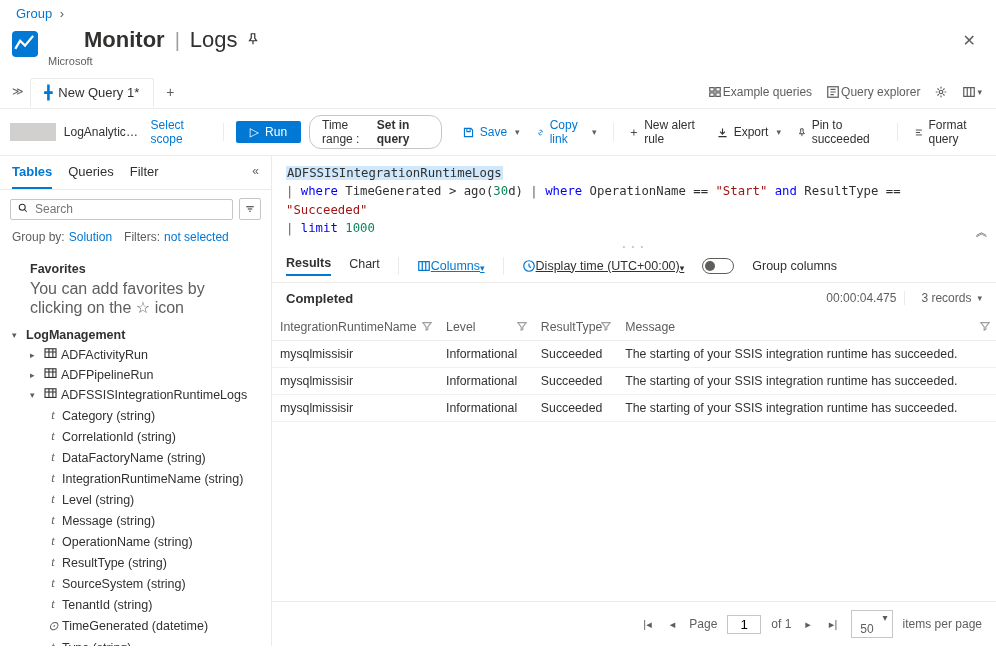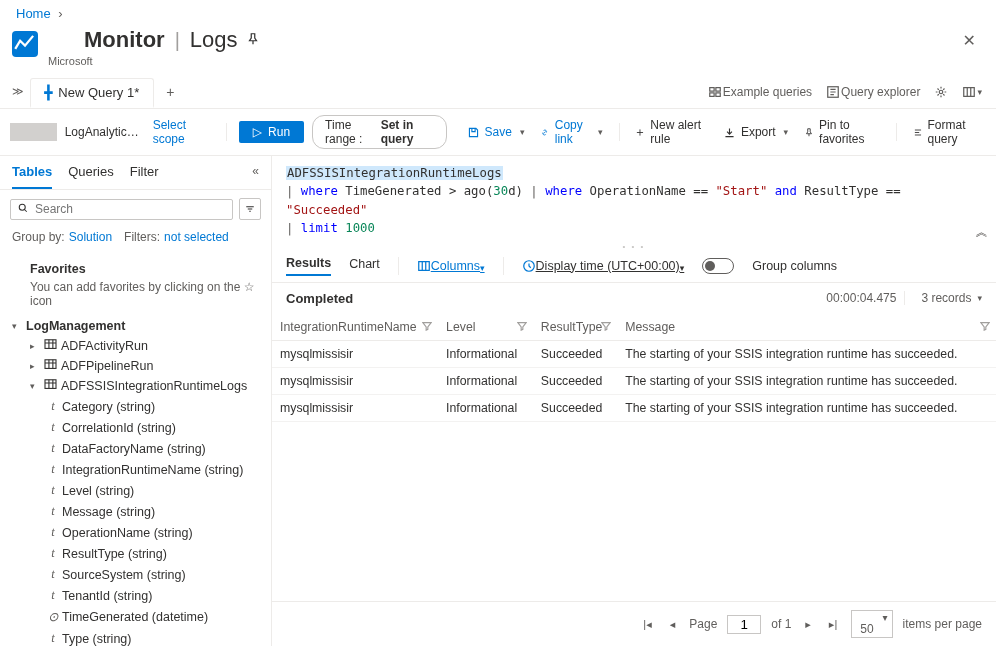--- a/index.html
+++ b/index.html
@@ -50,21 +50,21 @@
   .sb-meta { padding:2px 12px 8px; font-size:12px; color:#605e5c; display:flex; gap:4px;}
   .sb-meta a { color:#0078d4; }
   .sb-tree { flex:1; overflow:auto; padding:4px 0 10px; font-size:12.5px; position:relative;}
   .sb-tree::-webkit-scrollbar{width:8px;} .sb-tree::-webkit-scrollbar-thumb{background:#c8c6c4;border-radius:4px;}
   .tree-node { display:flex; align-items:center; gap:4px; padding:3px 8px 3px 12px; cursor:pointer;}
   .tree-node .chev { width:10px; display:inline-block; color:#605e5c; font-size:9px;}
   .tree-node .tbl-icon svg{ width:13px;height:11px; }
   .tree-indent-1 { padding-left:30px;}
   .tree-indent-2 { padding-left:48px;}
   .tree-fav { font-weight:600; padding:6px 12px 2px 30px;}
-  .tree-fav-hint { color:#605e5c; font-size:12px; padding:2px 12px 8px 30px;}
+  .tree-fav-hint { color:#605e5c; font-size:16px; padding:2px 12px 8px 30px;}
   .type-letter { font-style:italic; color:#605e5c; width:10px; text-align:center; font-family:Georgia,serif;}
   .content { flex:1; display:flex; flex-direction:column; overflow:hidden;}
   .query-editor { padding:8px 28px 6px 14px; font-family: Consolas, Monaco, monospace; font-size:12.3px; line-height:1.5; position:relative;}
   .query-editor .hl-table { background:#cfe8fc; padding:0 1px;}
   .query-editor .kw { color:#0000ff;}
   .query-editor .str { color:#a31515;}
   .query-editor .num { color:#098658;}
   .query-editor .pipe { color:#605e5c;}
   .query-editor .chev-up { position:absolute; right:8px; bottom:2px; color:#605e5c; cursor:pointer;}
   .splitter { text-align:center; color:#c8c6c4; font-size:8px; letter-spacing:2px; line-height:6px;}
@@ -90,21 +90,21 @@
   .pager input.pagenum { width:34px; border:1px solid #c8c6c4; text-align:center; padding:1px;}
   .pager .pagesize { border:1px solid #c8c6c4; padding:11px 18px 1px 8px; position:relative;}
   .pager .pagesize::after { content:"▾"; position:absolute; right:4px; top:1px; font-size:10px; color:#605e5c;}
   svg { stroke:currentColor; fill:none; stroke-width:1.4; }
   .chev-d::after{content:"▾"; font-size:9px; color:#605e5c; margin-left:3px;}
 </style>
 </head>
 <body>
 
 <div class="breadcrumb-row">
-  <a href="#">Home</a>
+  <a href="#">Group</a>
   <span class="sep">›</span>
 </div>
 
 <div class="header">
   <div class="badge">
     <svg viewBox="0 0 16 16">
         <path d="M2 11 L5 6 L8 9 L13 3" stroke="#fff"></path>
       </svg>
   </div>
   <div class="titles">
@@ -199,21 +199,21 @@
   <div class="act chev-d">
     <svg viewBox="0 0 16 16">
         <path d="M8 3v7M5 7l3 3 3-3M3 13h10"></path>
       </svg>
     <span>Export</span>
   </div>
   <div class="act">
     <svg viewBox="0 0 16 16">
         <path d="M6 2h4v5l2 3H4l2-3zM8 10v4"></path>
       </svg>
-    <span>Pin to favorites</span>
+    <span>Pin to succeeded</span>
   </div>
   <div class="divider"></div>
   <div class="act">
     <svg viewBox="0 0 16 16">
         <path d="M3 4h10M3 8h7M3 12h10"></path>
       </svg>
     <span>Format query</span>
   </div>
 </div>
 

